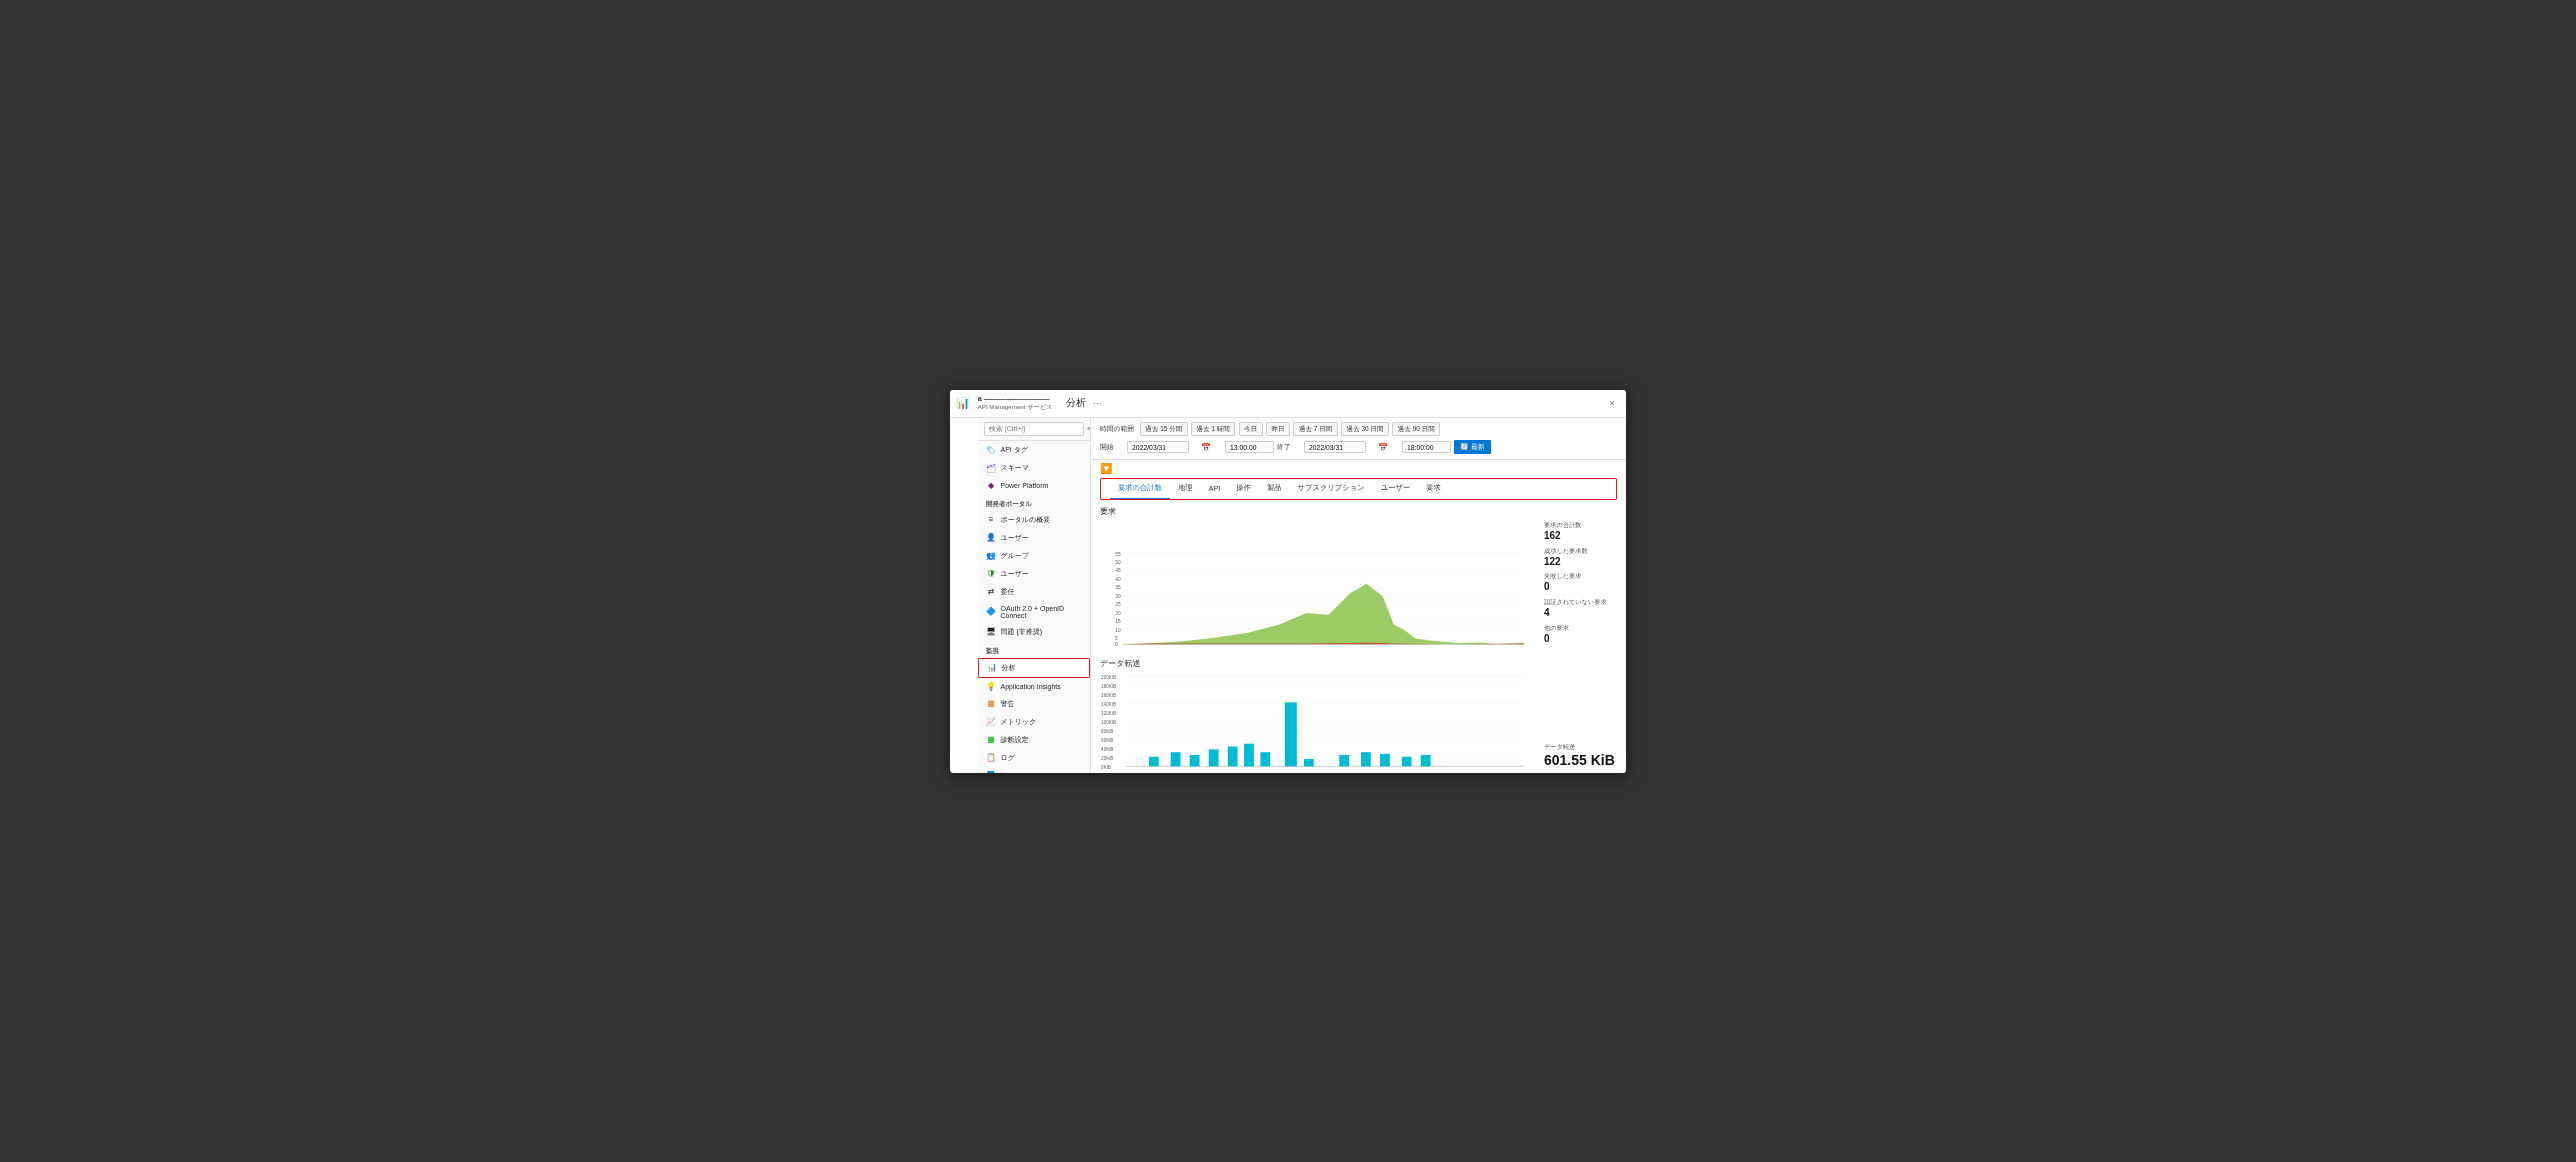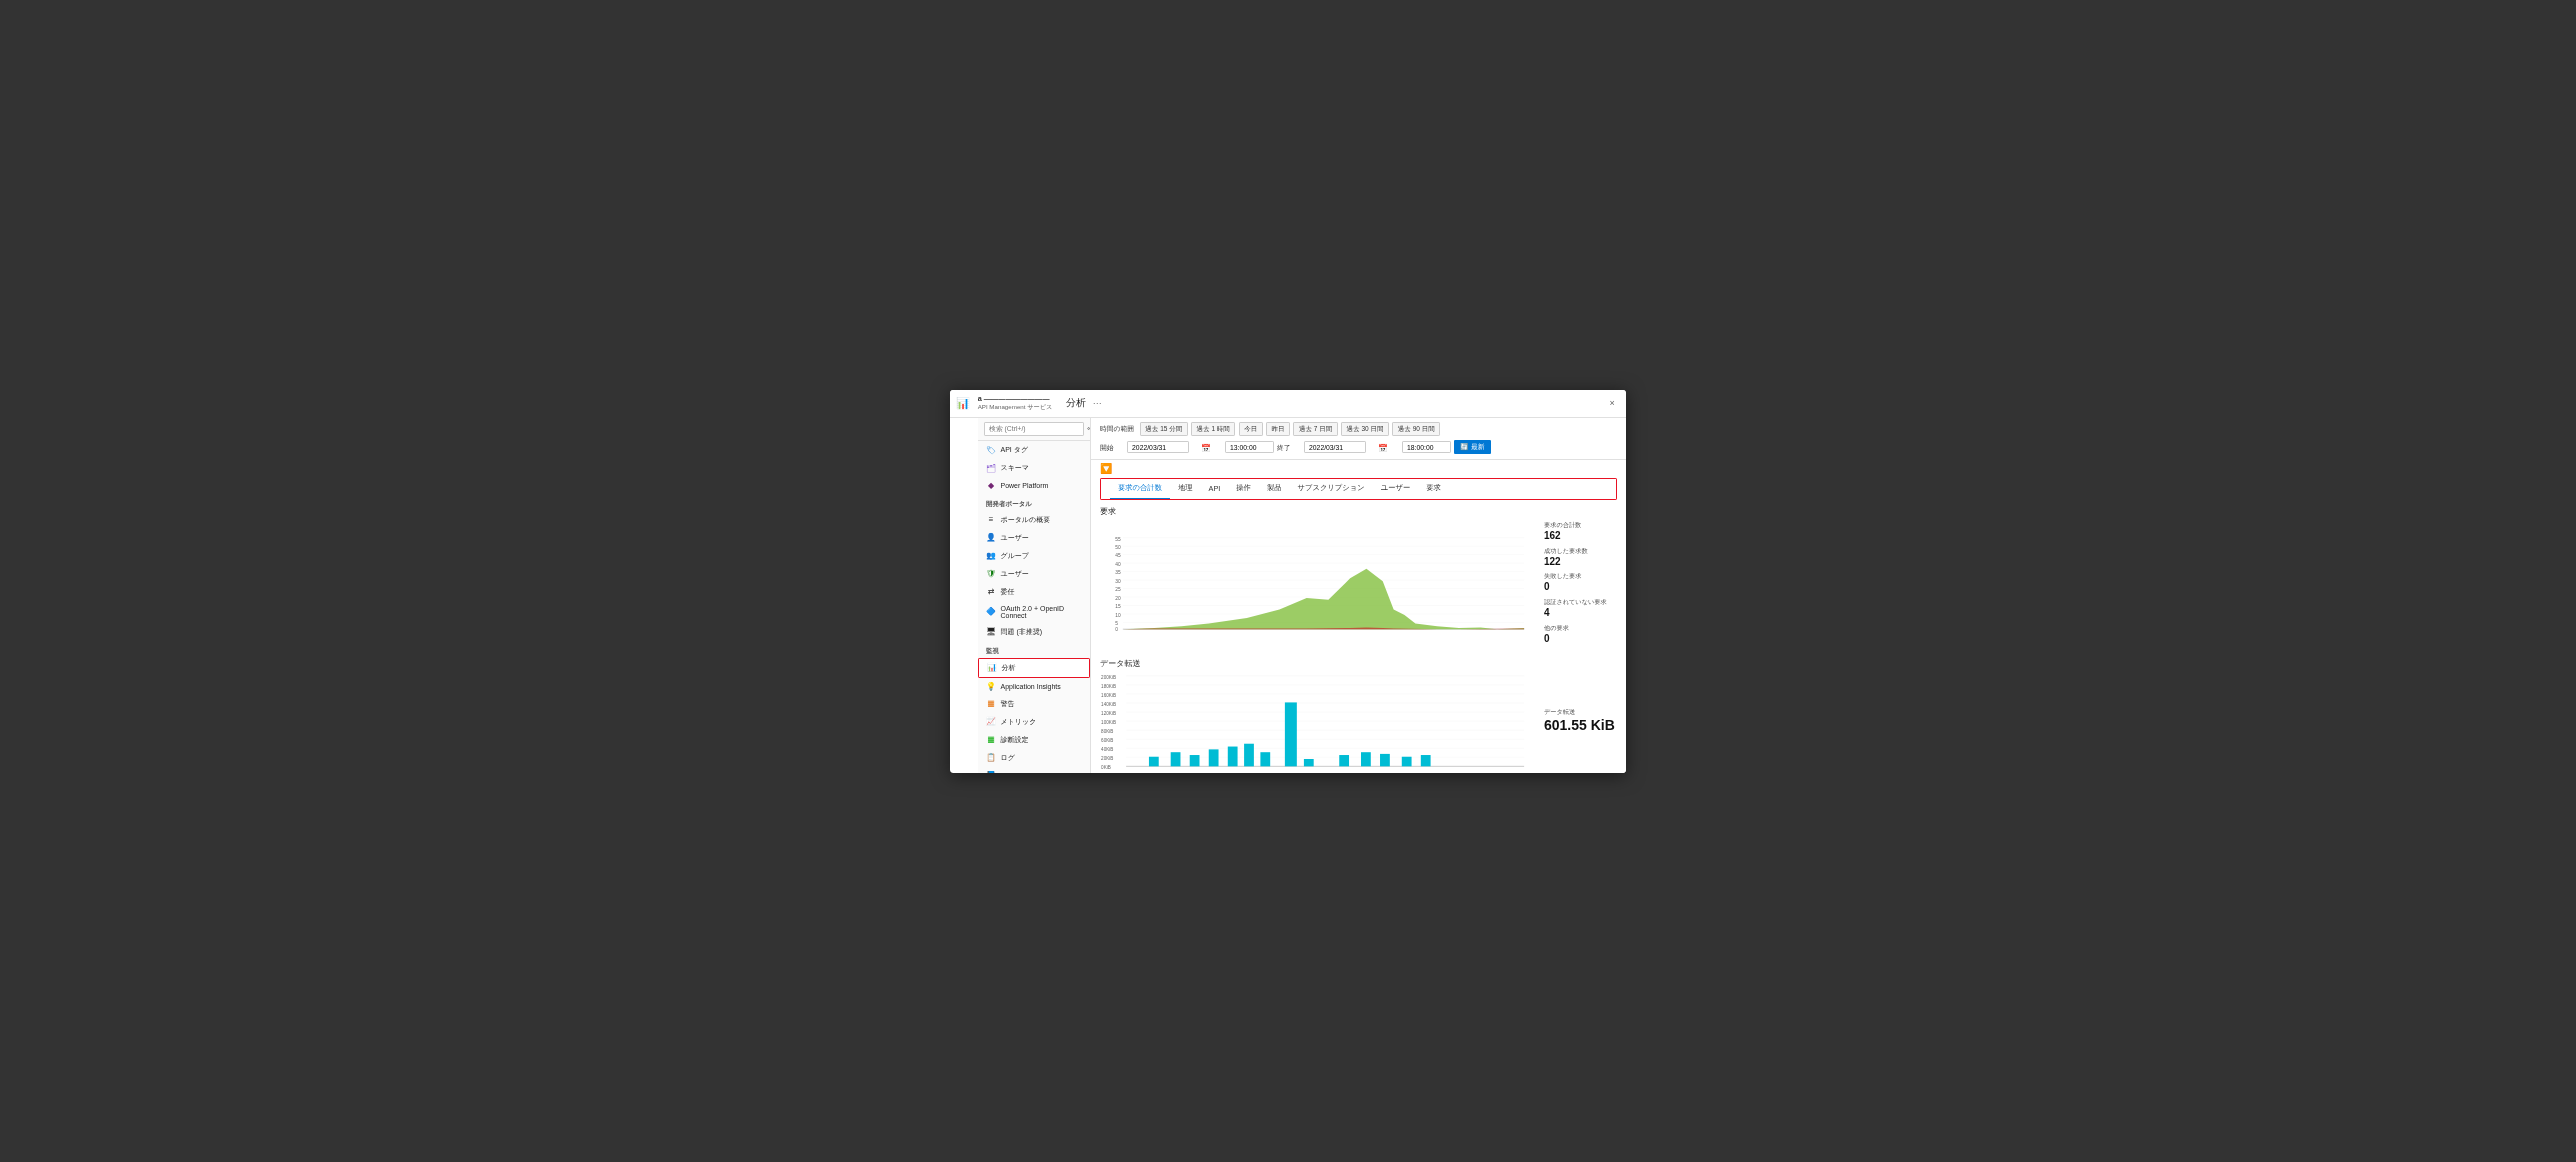--- a/index.html
+++ b/index.html
@@ -160,21 +160,21 @@
       border: 0.6px solid #ccc;
       background: #f5f5f5;
       border-radius: 1.1px;
       padding: 1.7px 4.5px;
       font-size: 6.5px;
       cursor: pointer;
       color: #333;
     }
     .time-input-group {
       display: flex;
-      align-items: flex-end;
+      align-items: center;
       gap: 13px;
     }
     .time-range-label {
       font-size: 6.8px;
       color: #333;
     }
     .time-date-input {
       border: 0.6px solid #ccc;
       padding: 1.7px 4.5px;
       font-size: 6.8px;
@@ -244,21 +244,21 @@
       margin-bottom: 11.3px;
     }
     .chart-title {
       font-size: 8px;
       color: #1a1a1a;
       font-weight: 500;
       margin-bottom: 3.4px;
     }
     .chart-wrapper {
       display: flex;
-      align-items: center;
+      align-items: flex-end;
       gap: 9px;
     }
     .chart-canvas {
       flex: 1;
       position: relative;
     }
     .chart-stats {
       min-width: 73px;
       font-size: 6.5px;
       color: #333;

